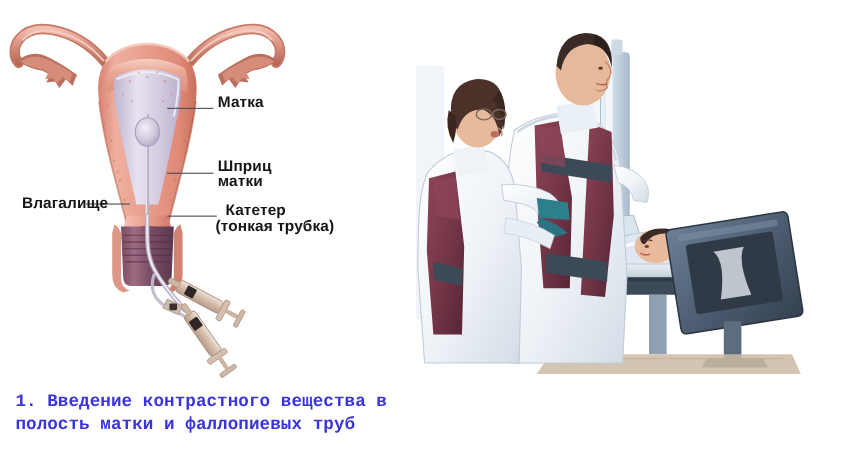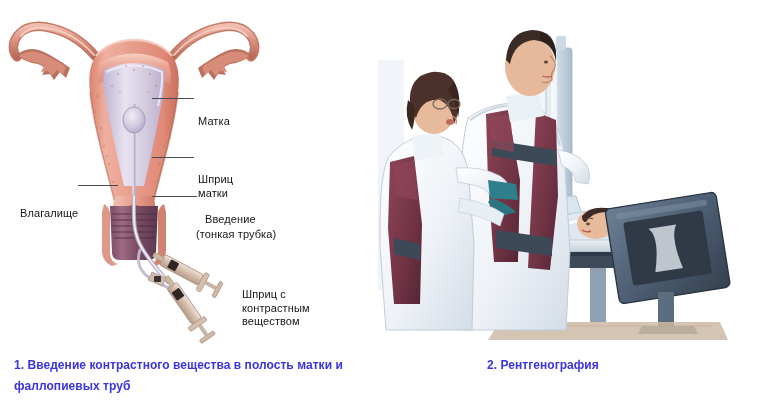--- a/index.html
+++ b/index.html
@@ -7,28 +7,28 @@
        font-family:"Liberation Sans","DejaVu Sans",sans-serif;}
 
   .stage{position:absolute;inset:0;}
 
   
   .panel{position:absolute;}
   #panel-left{left:0;top:0;width:400px;height:345px;}
   #panel-right{left:360px;top:0;width:408px;height:345px;}
 
   
-  .lbl{position:absolute;color:#151515;font-size:11px;font-weight:normal;
-       line-height:13.5px;letter-spacing:.1px;white-space:pre-line;margin-top:29px;}
+  .lbl{position:absolute;color:#151515;font-size:14px;font-weight:bold;
+       line-height:13.5px;letter-spacing:.1px;white-space:pre-line;}
 
   .leader{position:absolute;background:#4a4a52;height:1.3px;}
 
   
-  .caption{position:absolute;color:#3a34dd;font-size:12px;font-weight:bold;
-           line-height:21px;letter-spacing:.05px;}
+  .caption{position:absolute;color:#3a34dd;font-size:16px;font-weight:bold;
+           line-height:21px;letter-spacing:.05px;font-family:Liberation Mono, monospace;}
   #caption-1{left:14px;top:355px;width:340px;}
   #caption-2{left:487px;top:355px;width:260px;}
 
   
   svg{display:block;overflow:visible;}
 </style>
 </head>
 <body>
 
 <div class="stage">
@@ -247,29 +247,26 @@
     <div class="leader" style="left:152px;top:98px;width:42px;"></div>
     <div class="leader" style="left:152px;top:157px;width:42px;"></div>
     <div class="leader" style="left:152px;top:196px;width:45px;"></div>
     <div class="leader" style="left:78px;top:185px;width:40px;"></div>
 
     <div class="lbl" style="left:198px;top:86px;">Матка</div>
 
     <div class="lbl" style="left:198px;top:144px;">Шприц
 матки</div>
 
-    <div class="lbl" style="left:205px;top:184px;">Введение</div>
+    <div class="lbl" style="left:205px;top:184px;">Катетер</div>
 
     <div class="lbl" style="left:196px;top:199px;">(тонкая трубка)</div>
 
     <div class="lbl" style="left:20px;top:178px;">Влагалище</div>
 
-    <div class="lbl" style="left:242px;top:259px;">Шприц с
-контрастным
-веществом</div>
   </div>
 
   <div class="panel" id="panel-right">
     <svg width="408" height="345" viewBox="0 0 408 345">
       <defs>
         <linearGradient id="gCoat" x1="0" y1="0" x2="1" y2="1">
           <stop offset="0%" stop-color="#ffffff"></stop>
           <stop offset="55%" stop-color="#eef2f7"></stop>
           <stop offset="100%" stop-color="#d3dce6"></stop>
         </linearGradient>
@@ -429,15 +426,14 @@
         <path d="M128,180 L156,184 L158,200 L130,198 Z" fill="#2e7f8c"></path>
         <path d="M132,198 Q148,204 156,212 L142,216 Q132,208 128,202 Z" fill="#2b7482"></path>
 
         <path d="M100,198 Q126,202 144,214 L140,226 Q118,214 98,212 Z" fill="#e7eef4" stroke="#c6d2de" stroke-width=".7"></path>
       </g>
     </svg>
   </div>
 
   <div class="caption" id="caption-1">1. Введение контрастного вещества в полость матки и фаллопиевых труб</div>
 
-  <div class="caption" id="caption-2">2.  Рентгенография</div>
 
 </div>
 
 </body></html>

